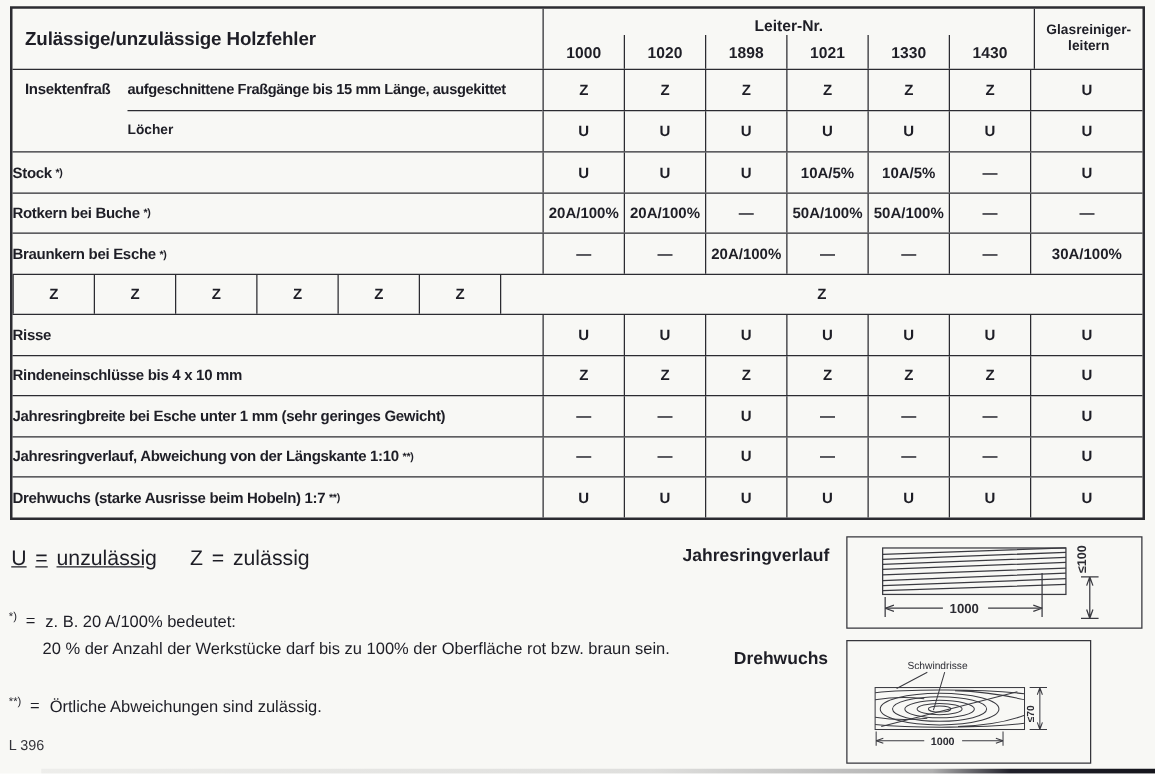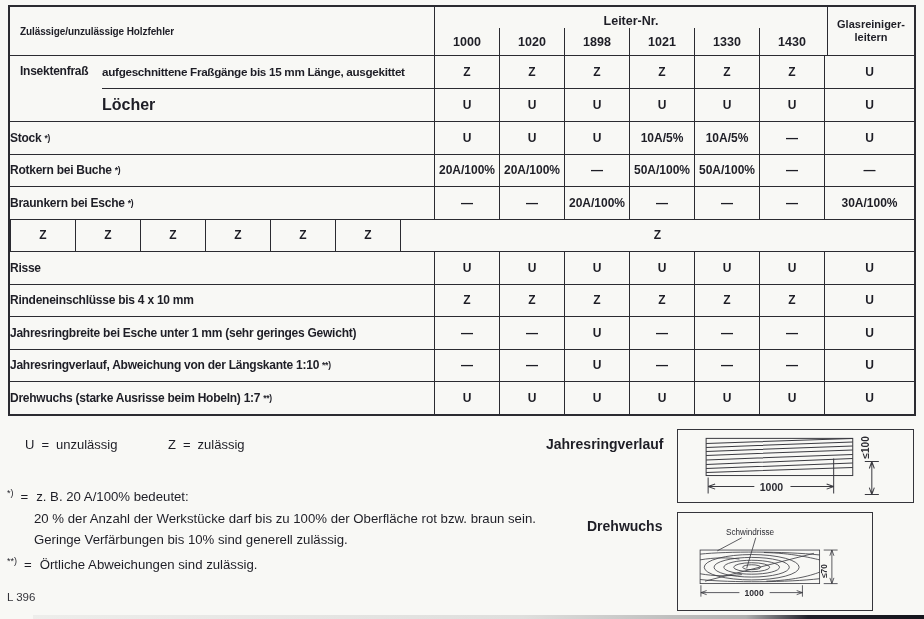--- a/index.html
+++ b/index.html
@@ -3,49 +3,49 @@
 <meta charset="utf-8">
 <style>
   html,body{margin:0;padding:0;background:#ffffff;}
   .page{position:relative;width:924px;height:619px;background:var(--paper,#f8f8f5);
         font-family:"Liberation Sans","DejaVu Sans",sans-serif;color:var(--ink,#1e1e26);overflow:hidden;}
 
   
   .tbl{position:absolute;left:8px;top:5px;width:908px;border:2px solid var(--bord,#2b2b31);box-sizing:border-box;}
   .hrow{display:flex;height:48px;}
   .hc-title{width:424px;flex:none;display:flex;align-items:center;padding-left:10px;box-sizing:border-box;
-            font-size:10px;font-weight:bold;letter-spacing:-0.1px;}
+            font-size:15px;font-weight:bold;letter-spacing:-0.1px;}
   .hgroup{width:393px;flex:none;box-sizing:border-box;border-left:1.5px solid var(--bord);display:flex;flex-direction:column;}
   .hgroup-top{height:21px;display:flex;align-items:flex-end;justify-content:center;font-weight:bold;font-size:12.5px;}
   .hgroup-nums{flex:1;display:flex;}
   .hnum{width:64px;flex:none;display:flex;align-items:center;justify-content:center;font-weight:bold;font-size:12.5px;box-sizing:content-box;}
   .hnum.bl{border-left:1.5px solid var(--bord);}
   .hc-glas{flex:1;border-left:1.5px solid var(--bord);display:flex;flex-direction:column;align-items:center;justify-content:center;
            font-weight:bold;font-size:11px;line-height:1.2;text-align:center;}
 
   .pair{display:flex;height:65px;border-top:1.5px solid var(--bord);}
   .pair-label{width:424px;flex:none;position:relative;}
   .pl-main{position:absolute;left:10px;top:0;height:31.75px;line-height:31.75px;font-weight:bold;font-size:12px;letter-spacing:-0.25px;}
   .pl-sub1{position:absolute;left:92px;top:0;height:31.75px;line-height:31.75px;font-weight:bold;font-size:11.7px;letter-spacing:-0.3px;white-space:nowrap;}
   .pl-div{position:absolute;left:92px;right:0;top:31.75px;height:1.5px;background:var(--bord);}
-  .pl-sub2{position:absolute;left:92px;top:33.25px;height:31.75px;line-height:31.75px;font-weight:bold;font-size:16px;}
+  .pl-sub2{position:absolute;left:92px;top:33.25px;height:31.75px;line-height:31.75px;font-weight:bold;font-size:11px;}
   .pair-vals{flex:1;display:flex;flex-direction:column;}
   .vrow{display:flex;height:31.75px;}
   .vrow.bt{border-top:1.5px solid var(--bord);}
 
   .trow{display:flex;height:31.5px;border-top:1.5px solid var(--bord);}
   .rlabel{width:424px;flex:none;display:flex;align-items:center;box-sizing:border-box;
           font-weight:bold;font-size:12px;letter-spacing:-0.25px;white-space:nowrap;overflow:hidden;}
   .rlabel sup{font-size:8.5px;margin-left:3px;}
   .vcell{width:64px;flex:none;display:flex;align-items:center;justify-content:center;font-weight:bold;font-size:12px;
          border-left:1.5px solid var(--bord);box-sizing:content-box;}
   .vcell.glas{flex:1;width:auto;}
 
   
-  .legend{position:absolute;left:25px;top:437px;font-size:13px;}
+  .legend{position:absolute;left:9px;top:437px;font-size:17px;text-decoration:underline;}
   .legend .eq{margin:0 7px;}
   .lg2{position:absolute;left:143px;top:0;white-space:nowrap;}
   .lg1{white-space:nowrap;}
 
   .fn1{position:absolute;left:7px;top:483px;font-size:13.2px;line-height:21.5px;}
   .fn2{position:absolute;left:7px;top:556px;font-size:13.2px;}
   .fnmark{font-size:9px;margin-right:7px;}
   .fneq{margin-right:8px;}
   .ind{padding-left:27px;}
   .footer-code{position:absolute;left:7px;top:591px;font-size:11.5px;color:#34343a;}
@@ -231,21 +231,20 @@
   </div>
 
   <div class="legend">
     <span class="lg1"><span>U</span><span class="eq">=</span><span>unzulässig</span></span>
     <span class="lg2"><span>Z</span><span class="eq">=</span><span>zulässig</span></span>
   </div>
 
   <div class="fn1">
     <div><sup class="fnmark">*)</sup><span class="fneq">=</span><span>z. B. 20 A/100% bedeutet:</span></div>
     <div class="ind">20 % der Anzahl der Werkstücke darf bis zu 100% der Oberfläche rot bzw. braun sein.</div>
-    <div class="ind">Geringe Verfärbungen bis 10% sind generell zulässig.</div>
   </div>
   <div class="fn2">
     <sup class="fnmark">**)</sup><span class="fneq">=</span><span>Örtliche Abweichungen sind zulässig.</span>
   </div>
   <div class="footer-code">L 396</div>
 
   <div class="dlabel1">Jahresringverlauf</div>
   <div class="dbox dbox1">
     <svg viewBox="0 0 234 71">
       <g stroke="#3a3a40" stroke-width="1" fill="none">

